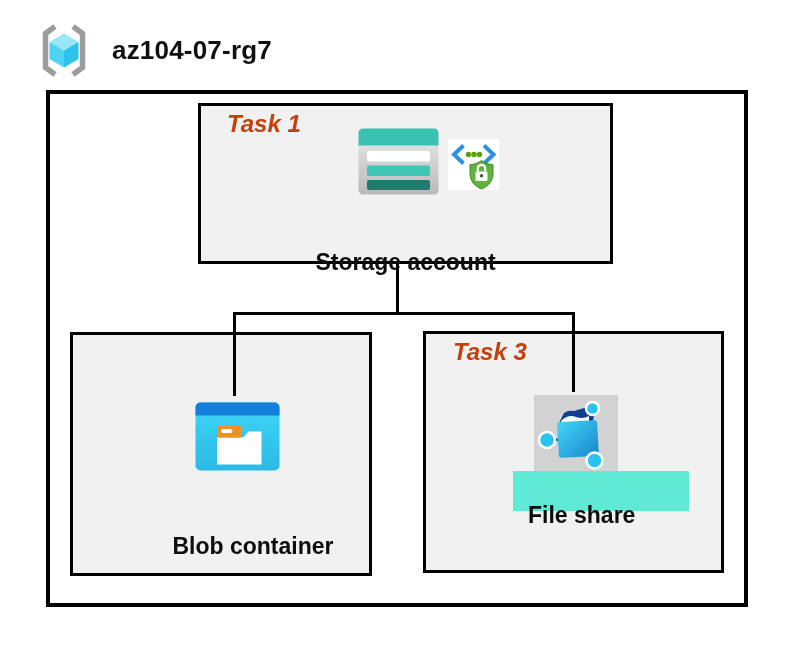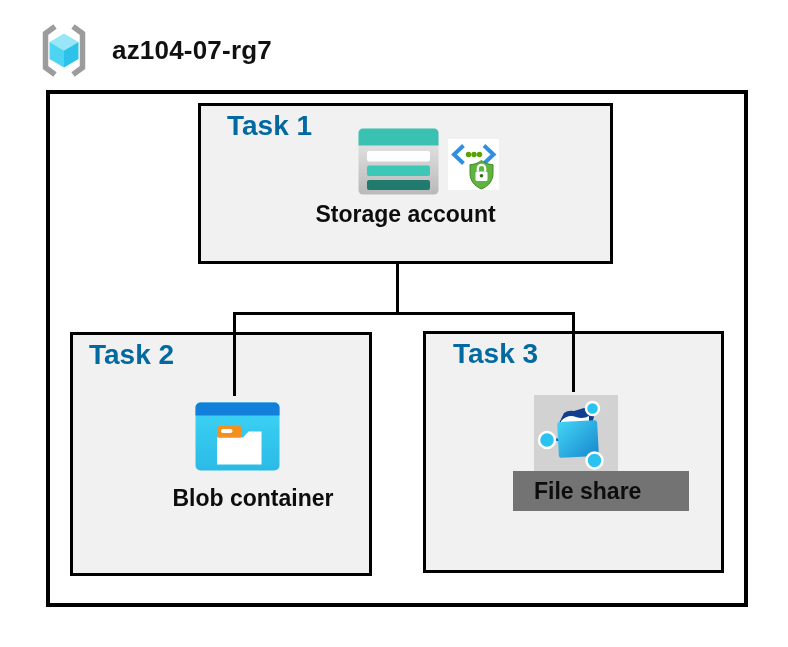--- a/index.html
+++ b/index.html
@@ -15,37 +15,37 @@
     position:absolute;left:46px;top:90px;width:702px;height:517px;
     border:4px solid #000000;box-sizing:border-box;background:#ffffff;
   }
   
   .task-box{
     position:absolute;border:3px solid #000000;box-sizing:border-box;background:#f1f1f1;
   }
   .task1{left:198px;top:103px;width:415px;height:161px;}
   .task2{left:70px;top:332px;width:302px;height:244px;}
   .task3{left:423px;top:331px;width:301px;height:242px;}
-  .task-label{position:absolute;font-size:28px;color:#0369a1;white-space:nowrap;}
+  .task-label{position:absolute;font-size:24px;color:#c2410c;white-space:nowrap;font-style:italic;}
   .task1 .task-label{left:26px;top:4px;}
   .task2 .task-label{left:16px;top:4px;}
   .task3 .task-label{left:27px;top:4px;}
-  .item-label{font-size:23px;color:#0d0d0d;white-space:nowrap;}
+  .item-label{font-size:23px;color:#0d0d0d;white-space:nowrap;margin-top:48px;}
   .task1 .item-label{position:absolute;left:0;top:95px;width:100%;text-align:center;}
   .task2 .item-label{position:absolute;left:180px;top:150px;transform:translateX(-50%);}
   
   .storage-svg{position:absolute;left:157px;top:22px;}
   .sas-svg{position:absolute;left:247px;top:33px;}
   
   .blob-svg{position:absolute;left:122px;top:67px;}
   
   .fs-square{position:absolute;left:108px;top:61px;width:84px;height:76px;background:#d2d2d2;}
   .fs-plate{
-    position:absolute;left:87px;top:137px;width:176px;height:40px;background:#737373;
-    display:flex;align-items:center;padding-left:21px;box-sizing:border-box;
+    position:absolute;left:87px;top:137px;width:176px;height:40px;background:#5eead4;
+    display:flex;align-items:center;padding-left:15px;box-sizing:border-box;
   }
   
   .connector{position:absolute;background:#000000;z-index:3;}
   .c-v1{left:396px;top:264px;width:3px;height:50px;}
   .c-h {left:233px;top:312px;width:342px;height:3px;}
   .c-v2{left:233px;top:312px;width:3px;height:84px;}
   .c-v3{left:572px;top:312px;width:3px;height:80px;}
 </style>
 </head>
 <body>
@@ -89,21 +89,20 @@
       <circle cx="31.5" cy="15.5" r="2.7" fill="#58a300"></circle>
       <path d="M33.5 21.5 c3.5 2.8 7.5 4 11.5 4.2 v8.6 c0 7.8 -4.6 12.7 -11.5 15.7 c-6.9 -3 -11.5 -7.9 -11.5 -15.7 v-8.6 c4 -0.2 8 -1.4 11.5 -4.2 z" fill="#5fb33f" stroke="#448a2a" stroke-width="1"></path>
       <path d="M29.8 32.5 v-3 a3.7 3.7 0 0 1 7.4 0 v3" fill="none" stroke="#ffffff" stroke-width="2.2"></path>
       <rect x="27.5" y="32.5" width="12" height="9.5" rx="1.5" fill="#ffffff"></rect>
       <circle cx="33.5" cy="36.8" r="1.8" fill="#2e6e1e"></circle>
     </svg>
     <div class="item-label">Storage account</div>
   </div>
 
   <div class="task-box task2">
-    <div class="task-label">Task 2</div>
     <svg class="blob-svg" width="85" height="69" viewBox="0 0 85 69">
       <defs>
         <linearGradient id="bg1" x1="0" y1="0" x2="0" y2="1">
           <stop offset="0" stop-color="#3ed5f6"></stop>
             <stop offset="1" stop-color="#2bbae6"></stop>
         </linearGradient>
       </defs>
       <rect x="0.5" y="0.5" width="84" height="68" rx="5" fill="url(#bg1)"></rect>
       <path d="M5.5 0.5 h74 a5 5 0 0 1 5 5 v8 h-84 v-8 a5 5 0 0 1 5 -5 z" fill="#1280da"></path>
       <path d="M22 35.5 h26 l5.5 -6 h13 v33 h-44.5 z" fill="#ffffff"></path>

